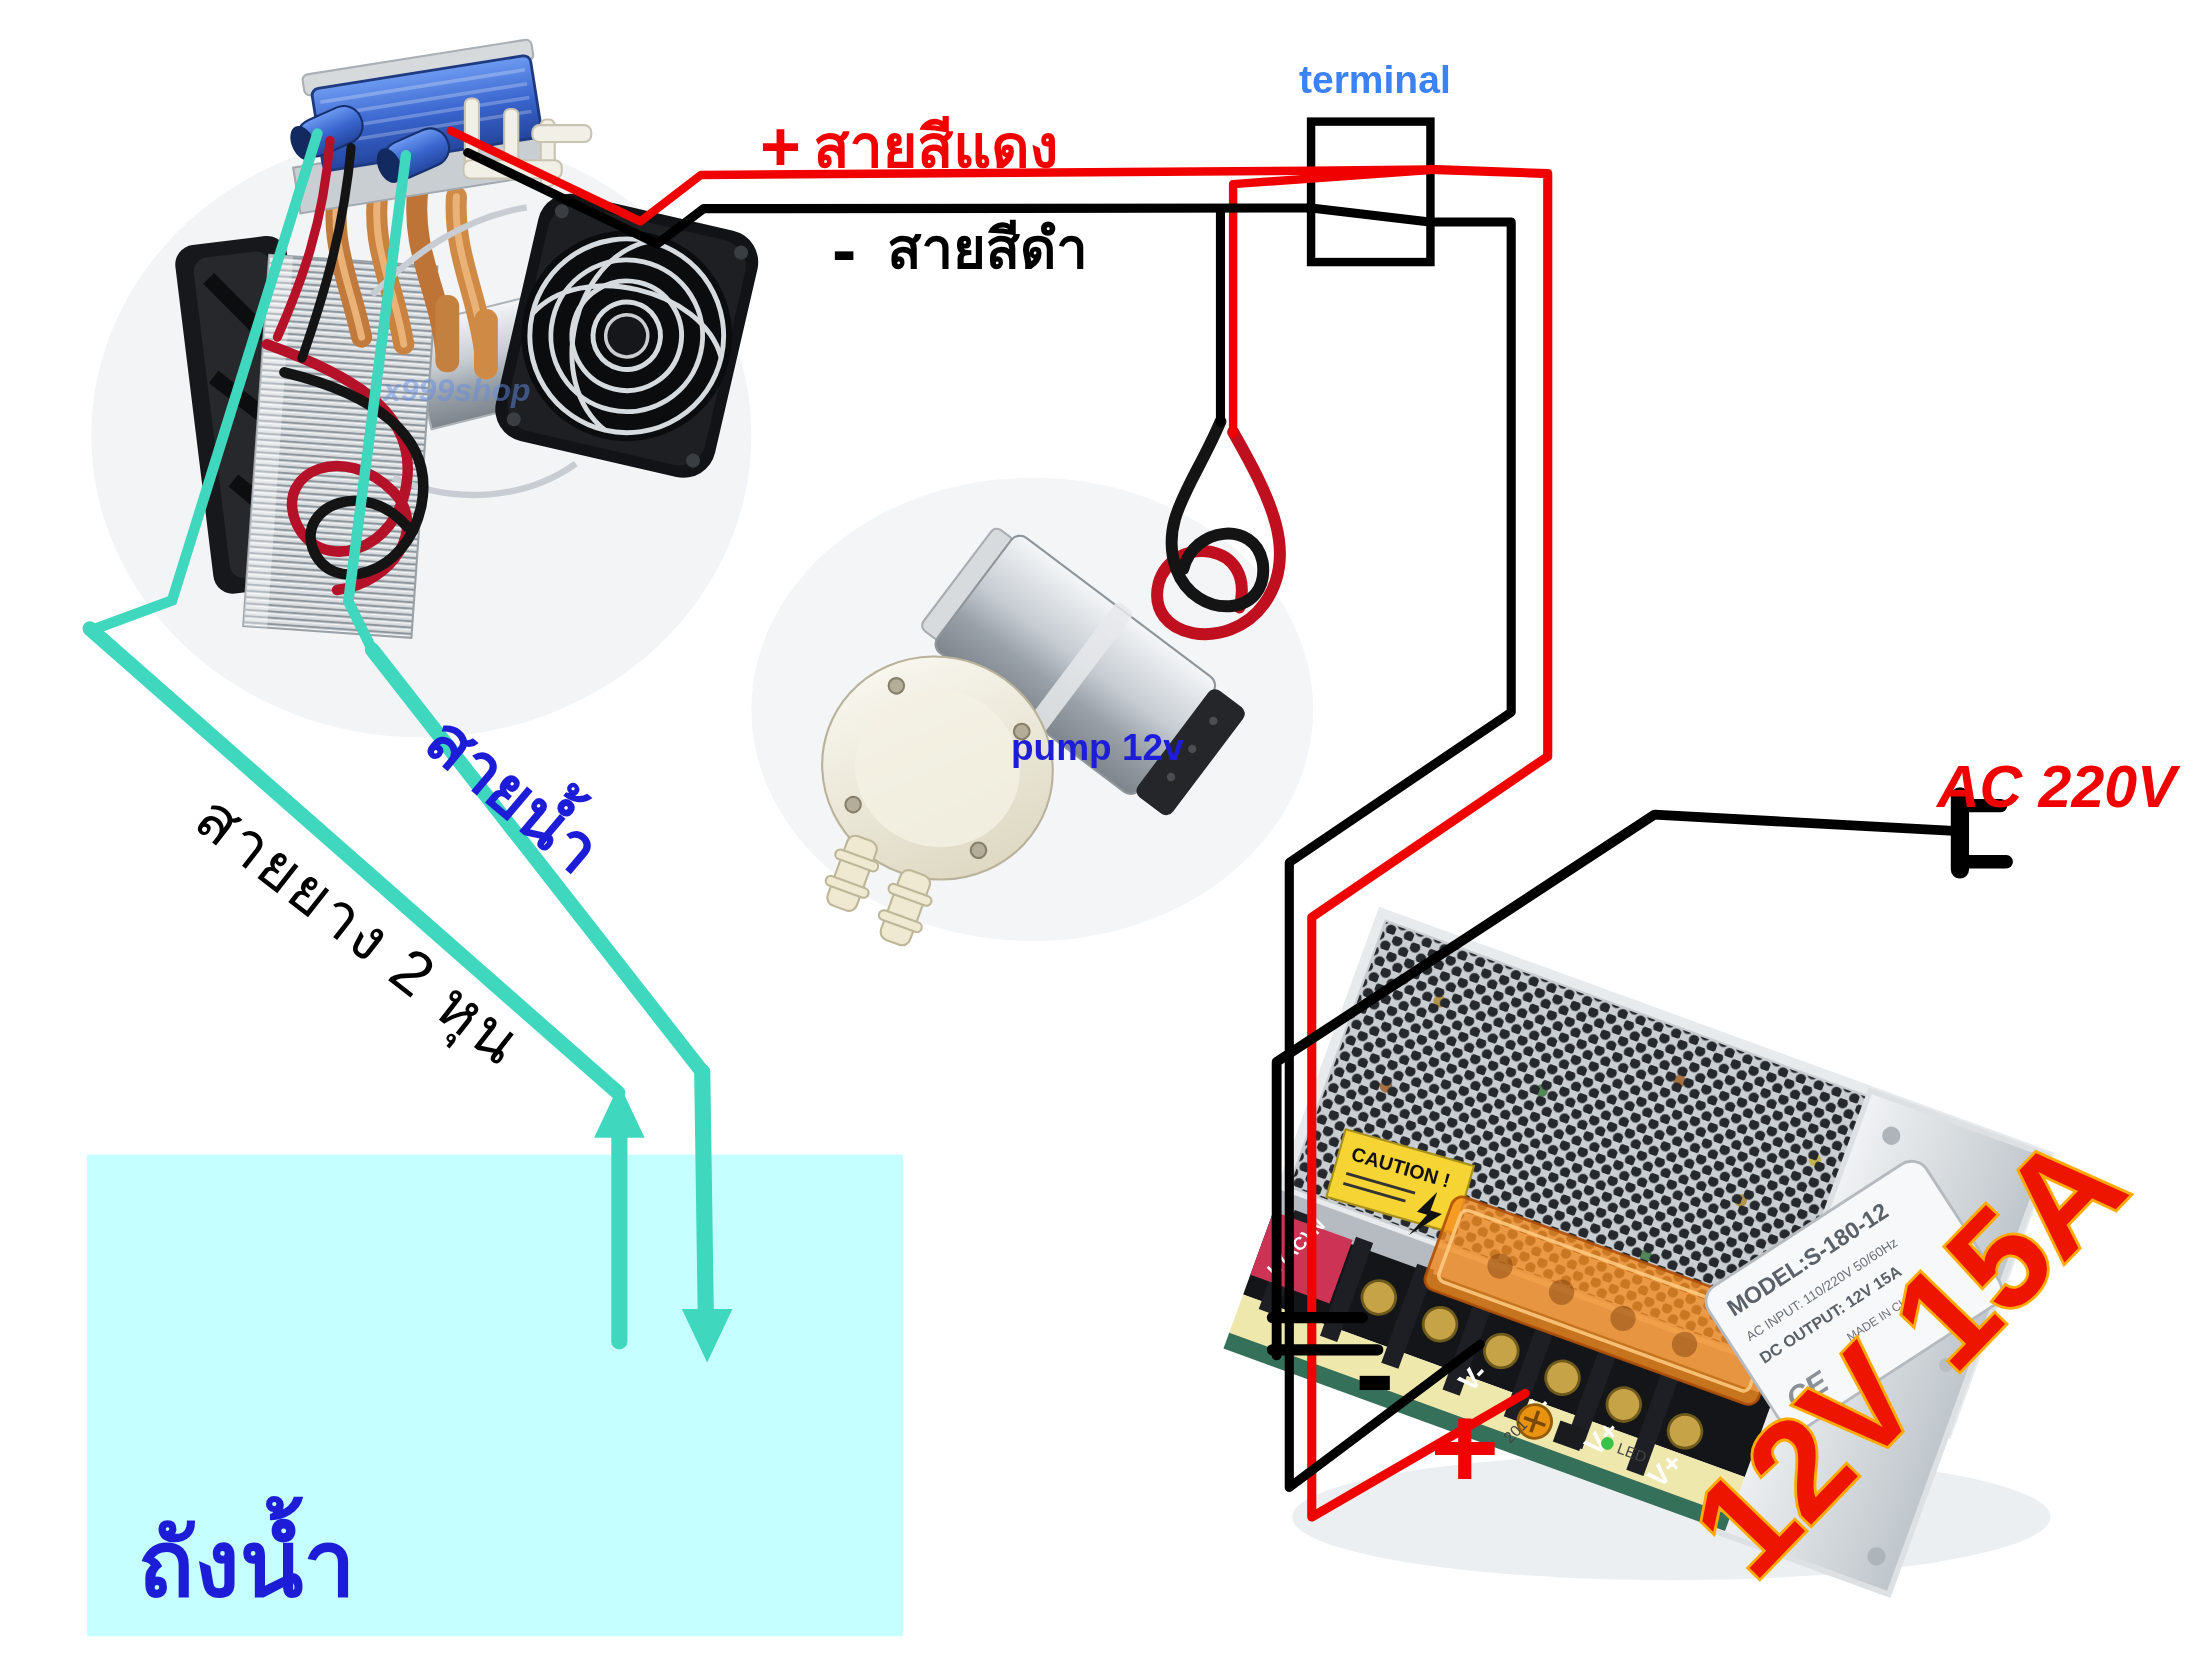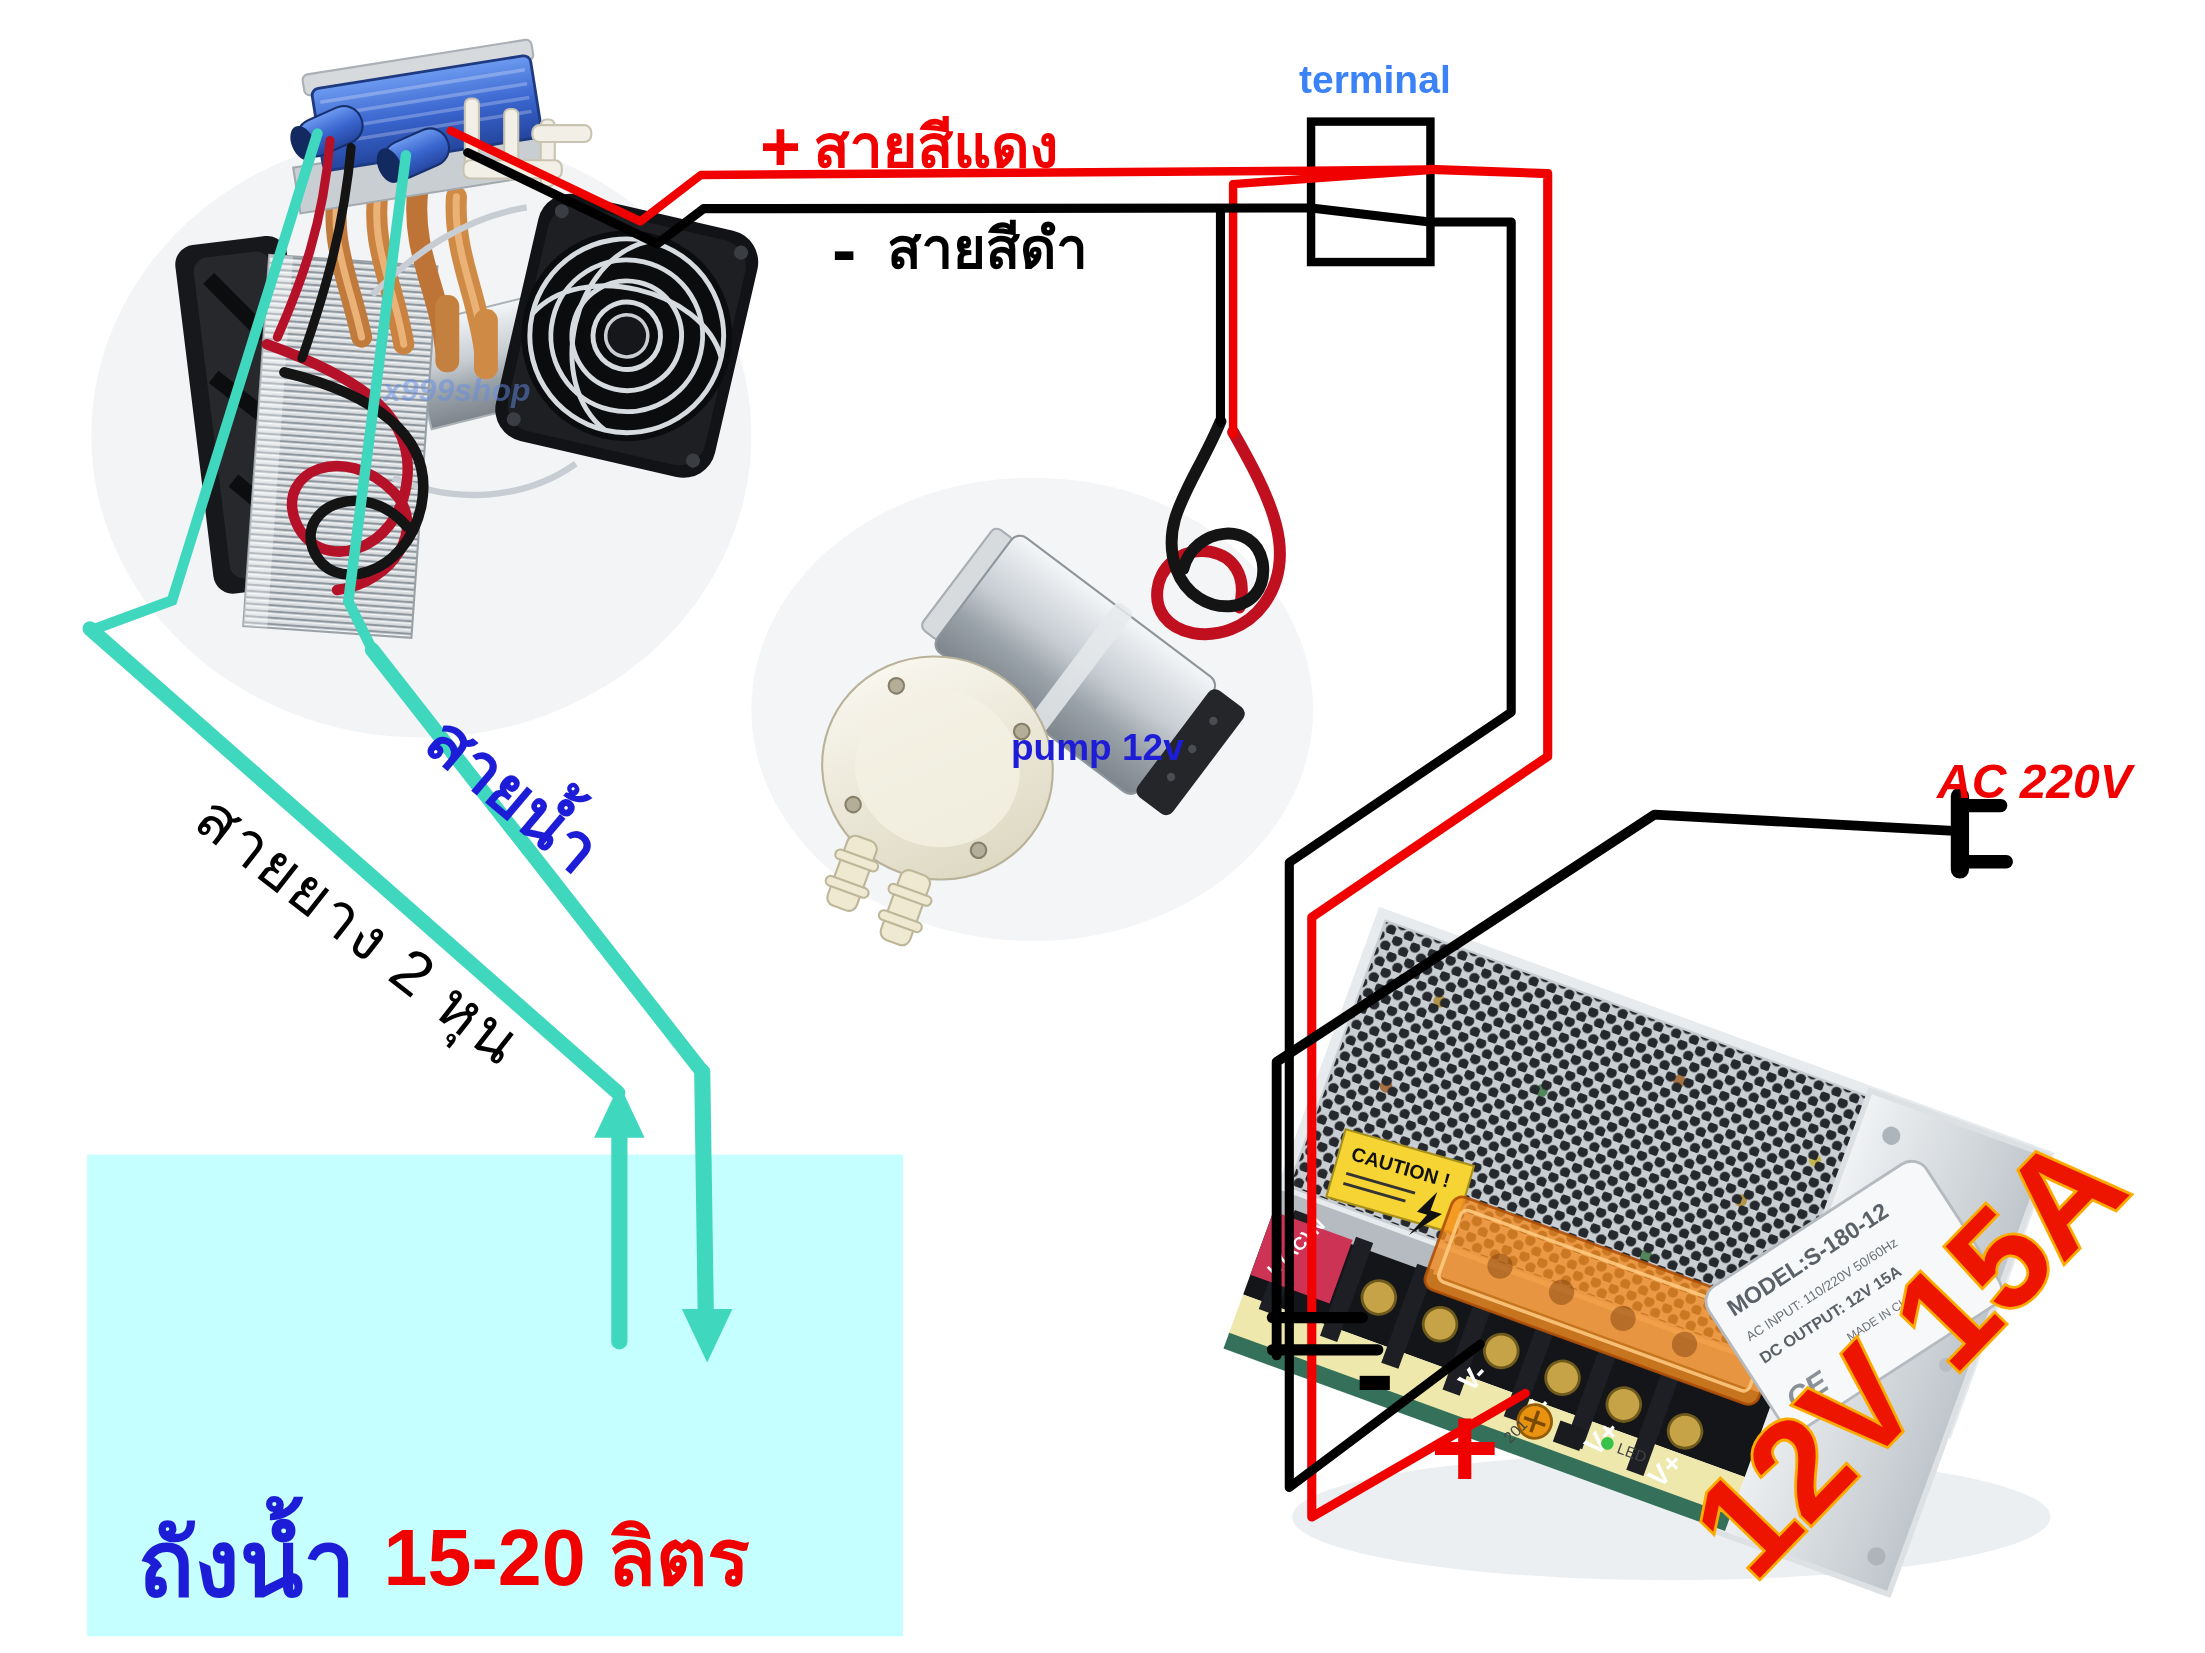--- a/index.html
+++ b/index.html
@@ -12,21 +12,21 @@
   .blk{color:#000000;}
   
   #terminal-lbl{left:1299px;top:60px;font-size:39px;font-weight:bold;color:#3b82f6;}
   #redwire-lbl{left:760px;top:112px;font-size:59px;font-weight:bold;display:flex;align-items:center;gap:12.6px;}
   #redwire-lbl .plus{font-size:70px;font-weight:900;}
   #blackwire-lbl{left:832px;top:212px;font-size:56px;font-weight:bold;display:flex;align-items:center;gap:31px;}
   #blackwire-lbl .minus{font-size:73px;font-weight:900;}
   #waterline-lbl{left:458px;top:704px;font-size:67px;font-weight:bold;transform:rotate(40deg);transform-origin:left top;}
   #hose-lbl{left:223px;top:785px;font-size:62px;transform:rotate(38deg);transform-origin:left top;letter-spacing:2.8px;}
   #pump-lbl{left:1011px;top:729px;font-size:37px;font-weight:bold;}
-  #ac-lbl{left:1937px;top:758px;font-size:48px;font-weight:bold;font-style:italic;}
+  #ac-lbl{left:1937px;top:758px;font-size:59px;font-weight:bold;font-style:italic;}
   #rating-lbl{left:1636px;top:1285px;font-size:140px;font-weight:900;color:#ee1500;
       transform:rotate(-46deg);transform-origin:center;
       -webkit-text-stroke:5.6px #ffaa00;paint-order:stroke fill;}
   #psu-minus-lbl{left:1355px;top:1313px;font-size:119px;font-weight:900;color:#000;}
   #psu-plus-lbl{left:1430px;top:1387px;font-size:119px;font-weight:900;color:#f10000;}
   #tank-lbl{left:138px;top:1518px;display:flex;align-items:flex-start;gap:28px;}
   #tank-lbl .tname{font-size:93px;font-weight:bold;color:#1d1dd8;}
   #tank-lbl .tcap{font-size:79px;font-weight:bold;color:#f10000;}
   #footnote-lbl{left:1754px;top:1573px;font-size:45px;font-weight:600;color:#000;
       font-family:"Liberation Serif", serif;}
@@ -338,19 +338,18 @@
 
   <div class="lbl red" id="ac-lbl">AC 220V</div>
 
   <div class="lbl" id="rating-lbl">12V 15A</div>
 
   <div class="lbl" id="psu-minus-lbl">-</div>
   <div class="lbl" id="psu-plus-lbl">+</div>
 
   <div class="lbl" id="tank-lbl">
     <span class="tname">ถังน้ำ</span>
-    <span class="tcap">15-20 ลิตร</span>
   </div>
 
 
   <div class="lbl" id="watermark">x999shop</div>
 </div>
 
 
 </body></html>

